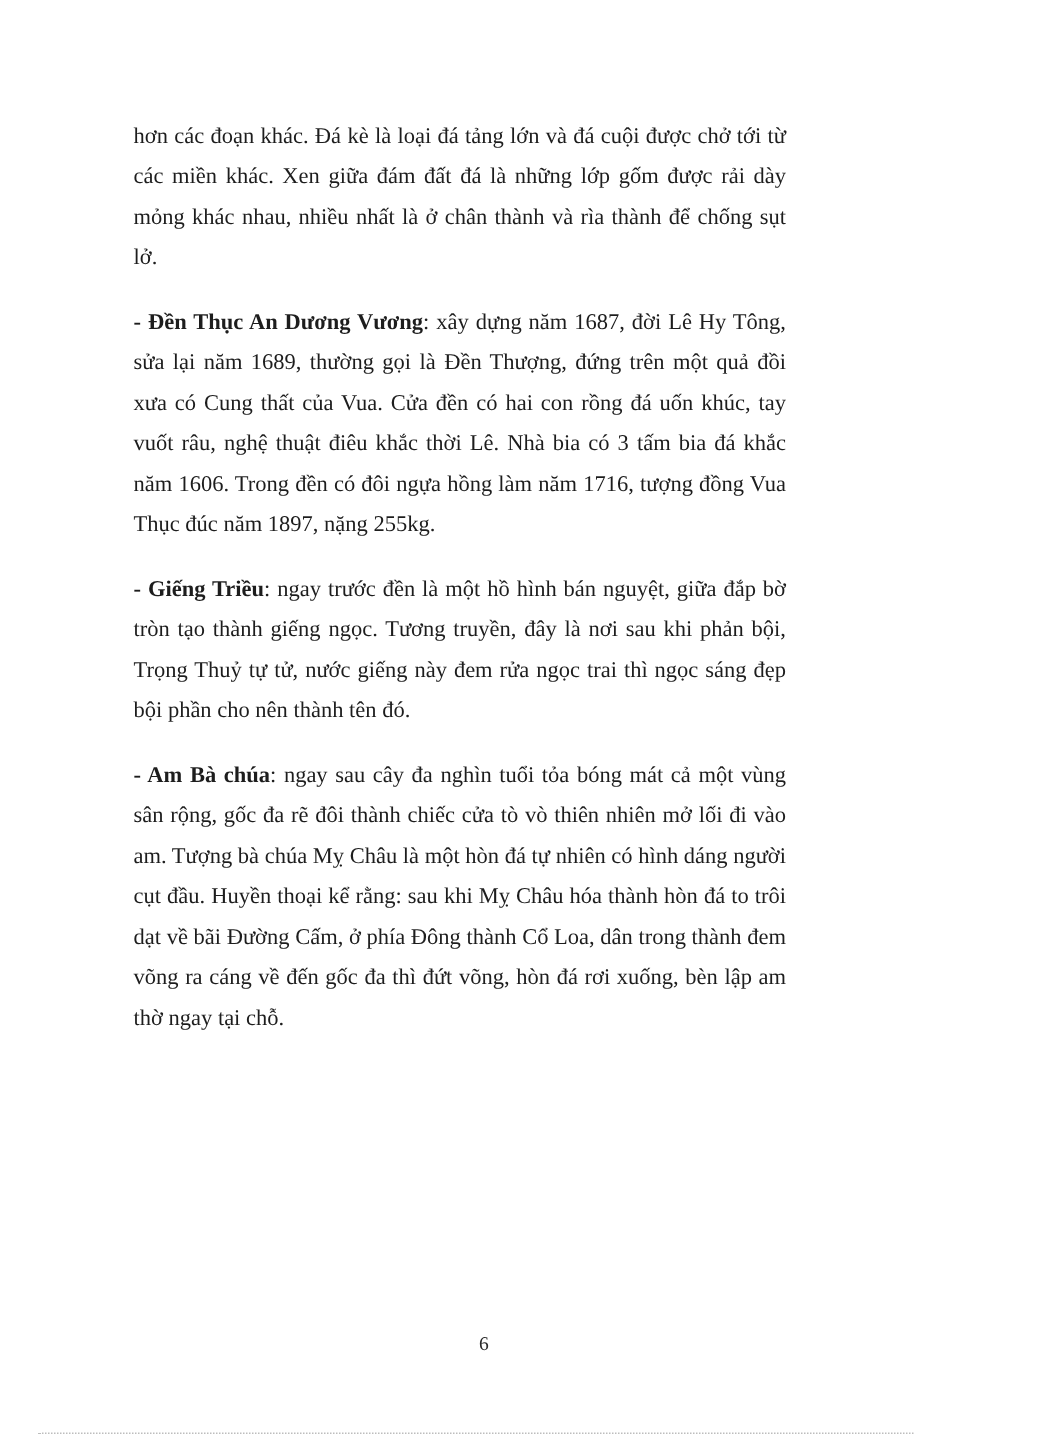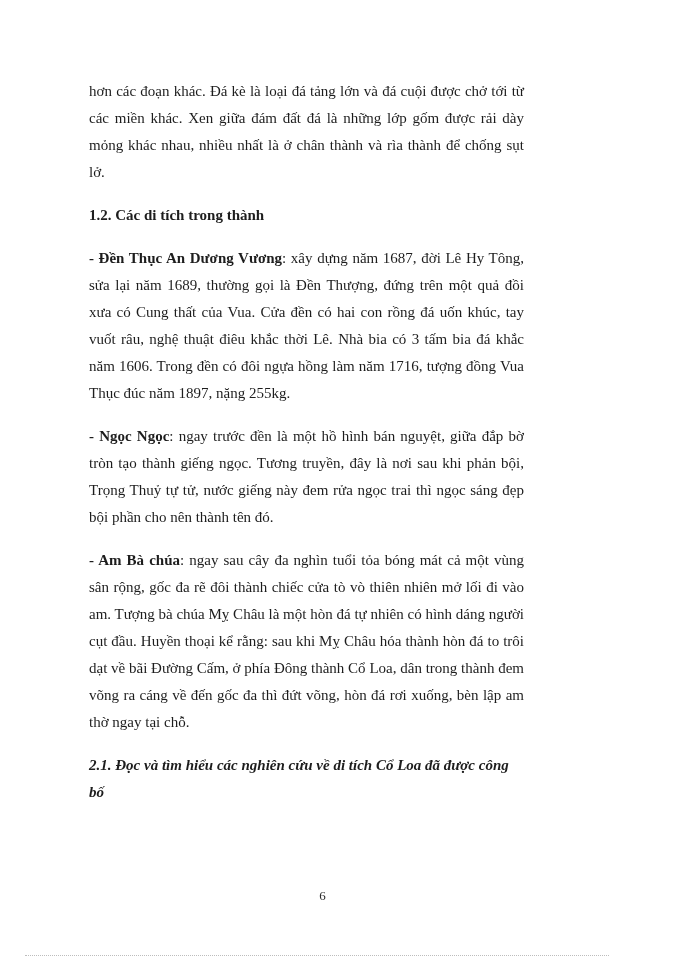--- a/index.html
+++ b/index.html
@@ -56,36 +56,34 @@
 </head>
 <body>
 
 <div class="page">
   <div class="content">
 
     <p class="body">
       <span>hơn các đoạn khác. Đá kè là loại đá tảng lớn và đá cuội được chở tới từ các miền khác. Xen giữa đám đất đá là những lớp gốm được rải dày mỏng khác nhau, nhiều nhất là ở chân thành và rìa thành để chống sụt lở.</span>
     </p>
 
-    <h3 class="heading">1.2. Các di tích trong thành</h3>
 
     <p class="body">
       <span class="lead">- Đền Thục An Dương Vương</span><span>: xây dựng năm 1687, đời Lê Hy Tông, sửa lại năm 1689, thường gọi là Đền Thượng, đứng trên một quả đồi xưa có Cung thất của Vua. Cửa đền có hai con rồng đá uốn khúc, tay vuốt râu, nghệ thuật điêu khắc thời Lê. Nhà bia có 3 tấm bia đá khắc năm 1606. Trong đền có đôi ngựa hồng làm năm 1716, tượng đồng Vua Thục đúc năm 1897, nặng 255kg.</span>
     </p>
 
     <p class="body">
-      <span class="lead">- Ngọc Ngọc</span><span>: ngay trước đền là một hồ hình bán nguyệt, giữa đắp bờ tròn tạo thành giếng ngọc. Tương truyền, đây là nơi sau khi phản bội, Trọng Thuỷ tự tử, nước giếng này đem rửa ngọc trai thì ngọc sáng đẹp bội phần cho nên thành tên đó.</span>
+      <span class="lead">- Giếng Triều</span><span>: ngay trước đền là một hồ hình bán nguyệt, giữa đắp bờ tròn tạo thành giếng ngọc. Tương truyền, đây là nơi sau khi phản bội, Trọng Thuỷ tự tử, nước giếng này đem rửa ngọc trai thì ngọc sáng đẹp bội phần cho nên thành tên đó.</span>
     </p>
 
     <p class="body">
       <span class="lead">- Am Bà chúa</span><span>: ngay sau cây đa nghìn tuổi tỏa bóng mát cả một vùng sân rộng, gốc đa rẽ đôi thành chiếc cửa tò vò thiên nhiên mở lối đi vào am. Tượng bà chúa Mỵ Châu là một hòn đá tự nhiên có hình dáng người cụt đầu. Huyền thoại kể rằng: sau khi Mỵ Châu hóa thành hòn đá to trôi dạt về bãi Đường Cấm, ở phía Đông thành Cổ Loa, dân trong thành đem võng ra cáng về đến gốc đa thì đứt võng, hòn đá rơi xuống, bèn lập am thờ ngay tại chỗ.</span>
     </p>
 
 
 
-    <h3 class="heading italic">2.1. Đọc và tìm hiểu các nghiên cứu về di tích Cổ Loa đã được công bố</h3>
 
   </div>
 
   <div class="page-number">6</div>
 
   <div class="dotted-line"></div>
 </div>
 
 </body></html>

